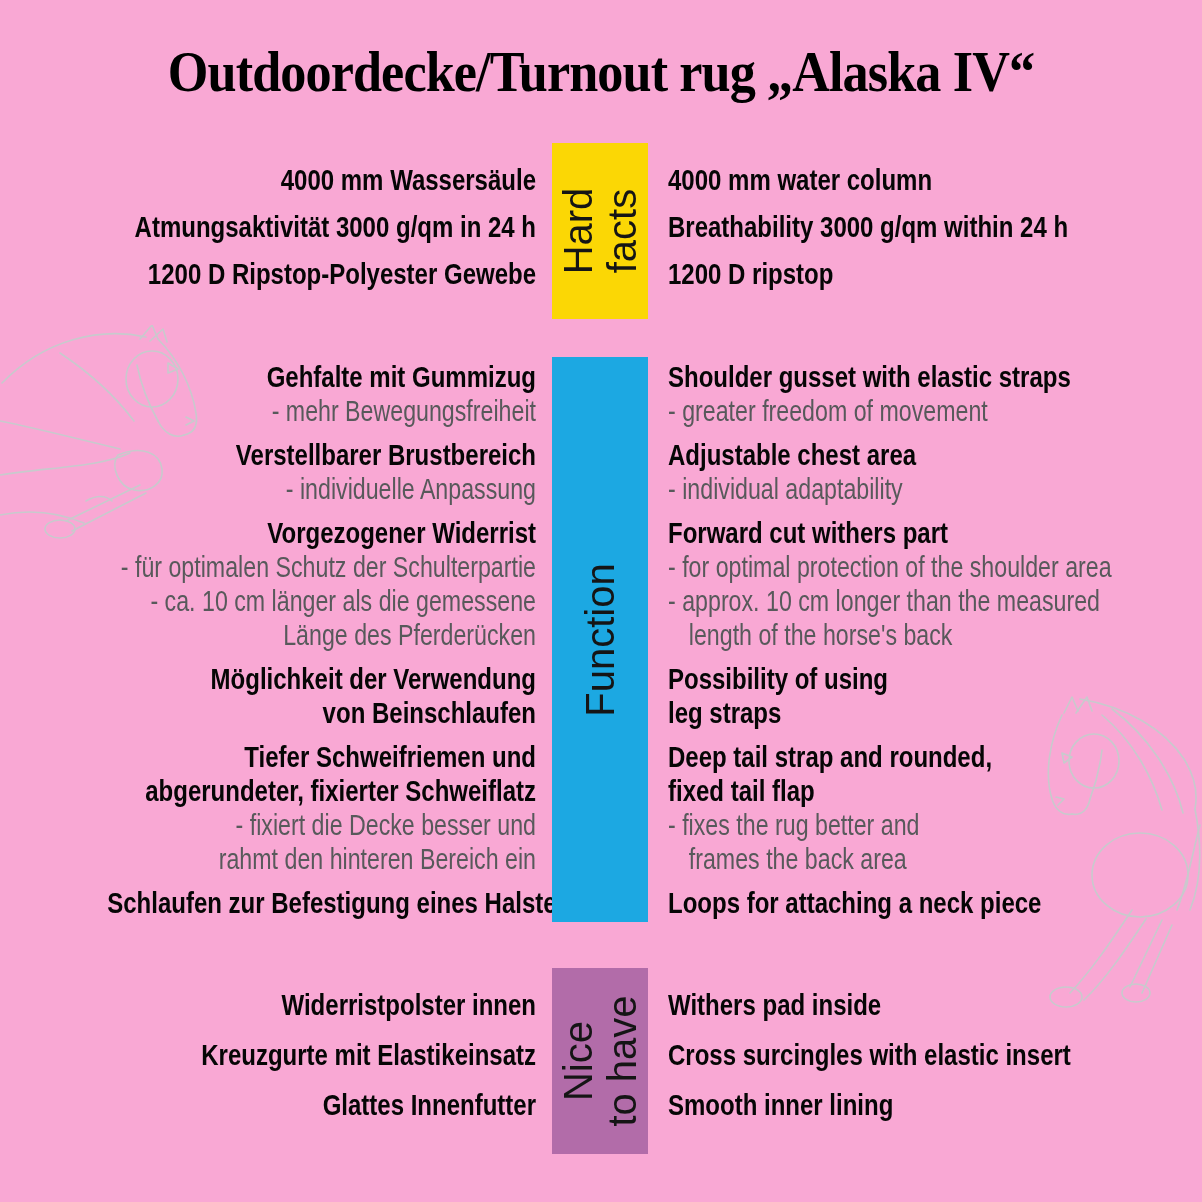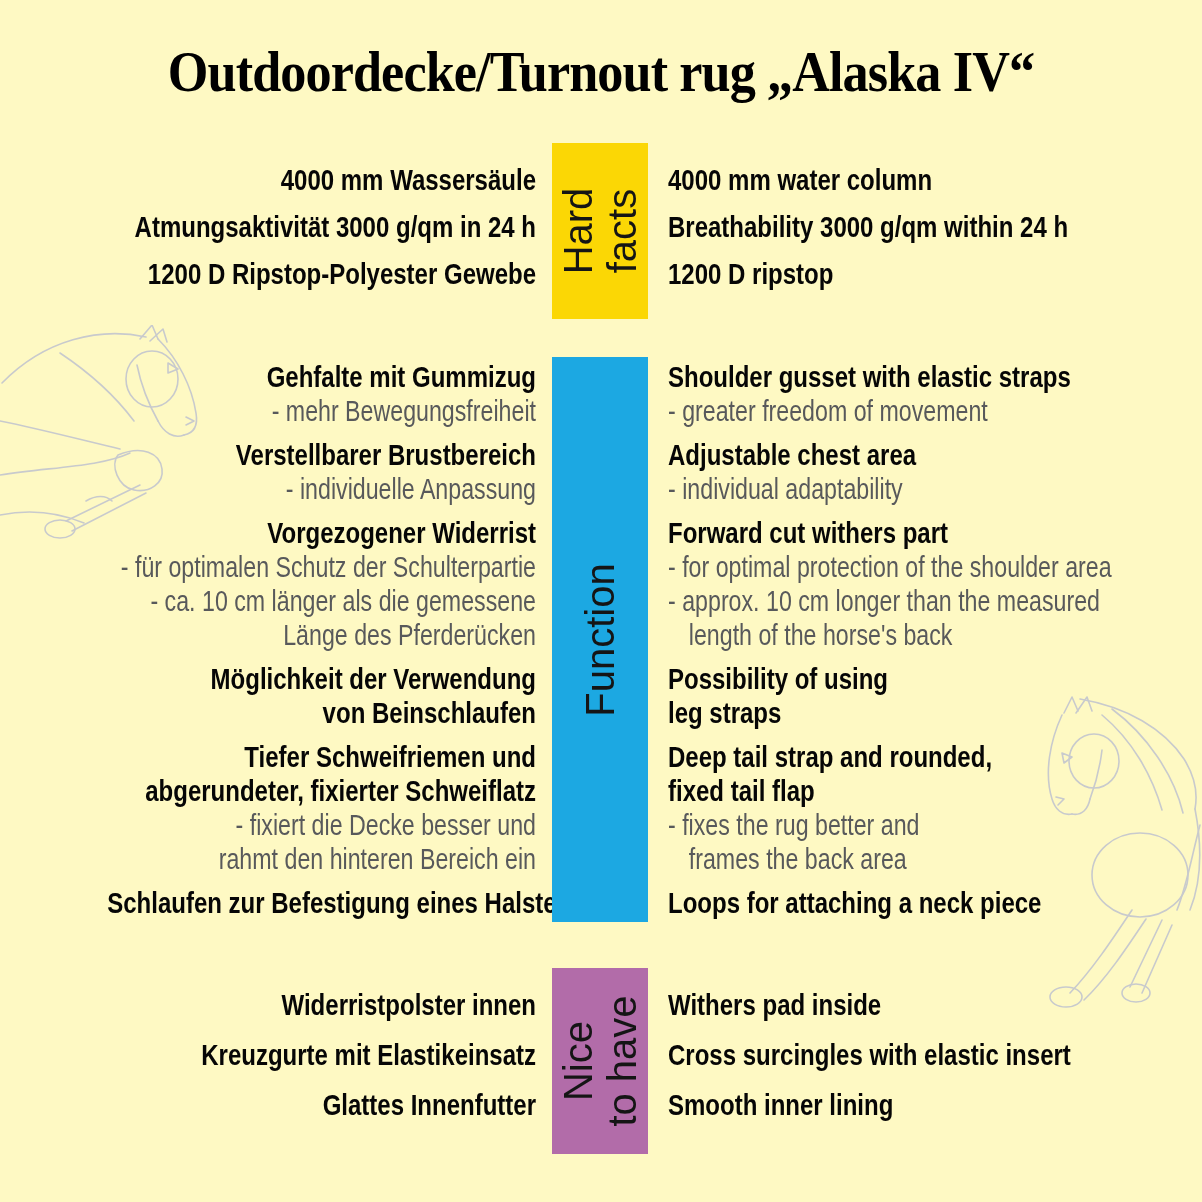--- a/index.html
+++ b/index.html
@@ -1,17 +1,17 @@
 <!DOCTYPE html>
 <html><head>
 <meta charset="utf-8">
 <style>
   html,body{margin:0;padding:0;background:#fff;}
   .canvas{
-    position:relative;width:1202px;height:1202px;background:#fef9c3;overflow:hidden;
+    position:relative;width:1202px;height:1202px;background:#f9a8d4;overflow:hidden;
     font-family:"Liberation Sans",sans-serif;color:#000;
   }
   .page-title{
     position:absolute;top:42px;left:0;width:1202px;text-align:center;
     font-family:"Liberation Serif",serif;font-weight:bold;font-size:58px;line-height:60px;
     transform:scaleX(0.9);transform-origin:50% 0;letter-spacing:-1px;color:#000;white-space:nowrap;
   }
   .band{
     position:absolute;left:552px;width:96px;
     display:flex;align-items:center;justify-content:center;

